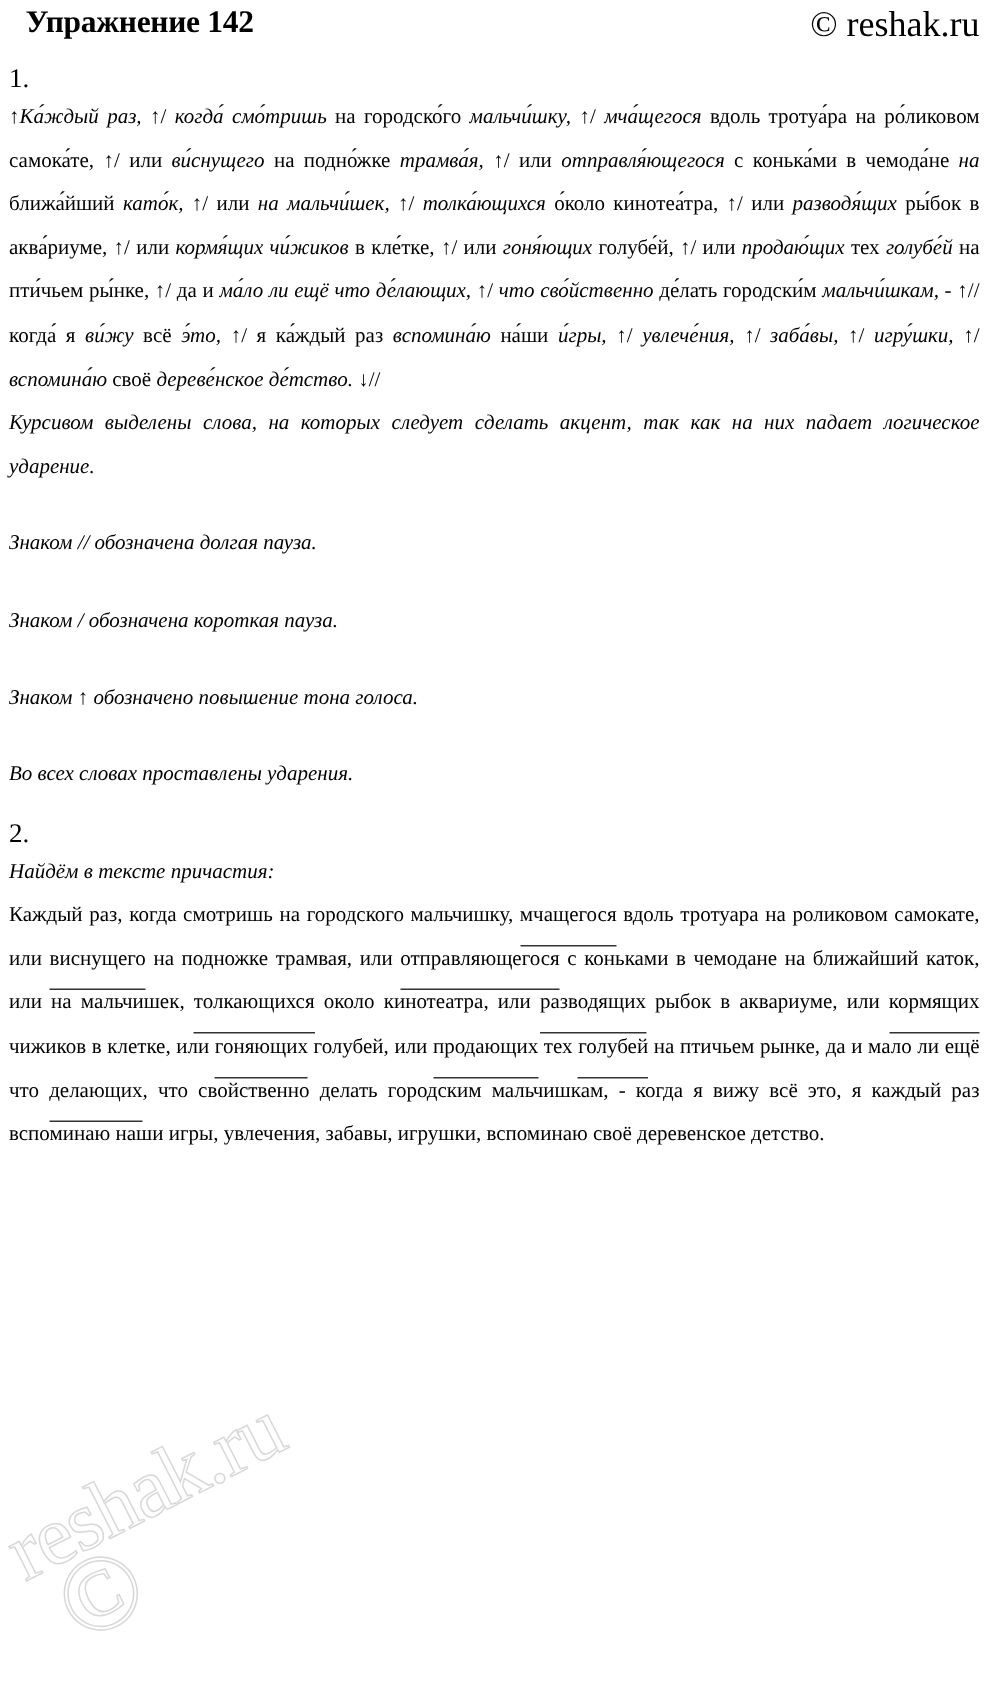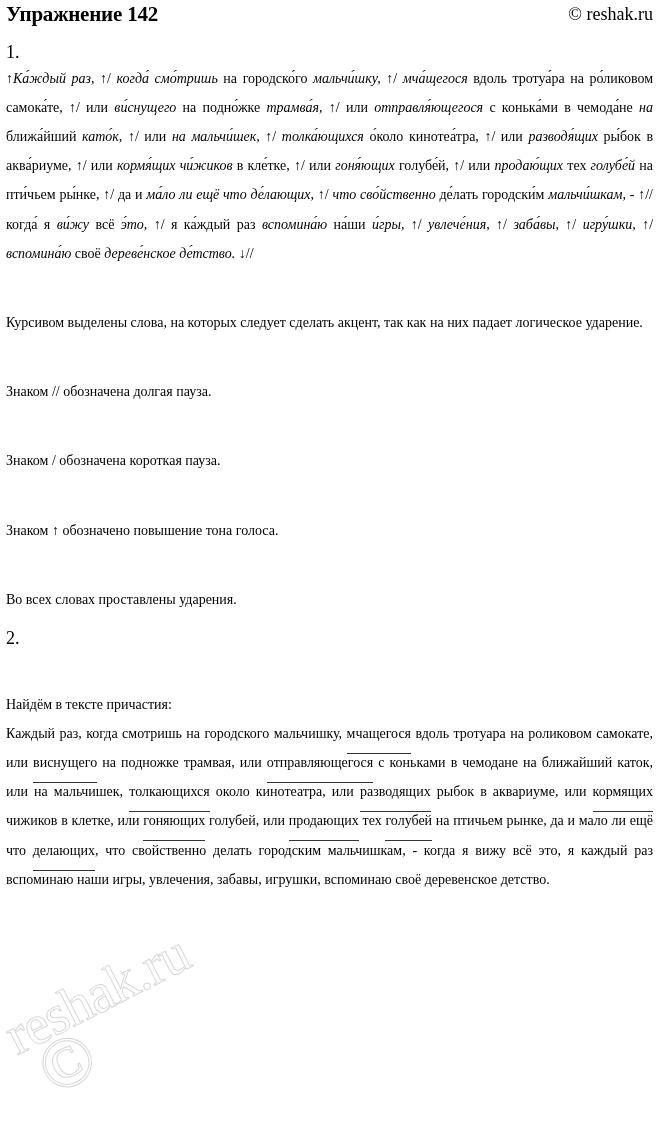--- a/index.html
+++ b/index.html
@@ -61,52 +61,52 @@
   }
 
   
   .header {
     position: relative;
     height: 26px;
     margin-top: 2px;
   }
   .doc-title {
     position: absolute;
-    left: 2px;
+    left: 13px;
     top: 0;
     font-size: 21px;
     font-weight: bold;
     letter-spacing: -0.2px;
     white-space: nowrap;
   }
   .copyright {
     position: absolute;
     right: 2px;
     top: 2px;
-    font-size: 18px;
+    font-size: 24px;
     white-space: nowrap;
   }
 
   
   .marker {
     font-size: 18px;
     margin: 14px 0 0 2px;
     line-height: 1.2;
   }
   p.para {
     margin: 0;
     padding: 0 2px 0 2px;
     font-size: 14px;
     line-height: 29.2px;
     text-align: justify;
     text-justify: inter-word;
     hyphens: none;
   }
   p.para.italic {
-    margin-top: 40px;
+    font-style: italic;
   }
   .block-main {
     margin-top: 16px;
   }
   .note {
     margin-top: 22px;
   }
   .note.tight {
     margin-top: 22px;
   }

